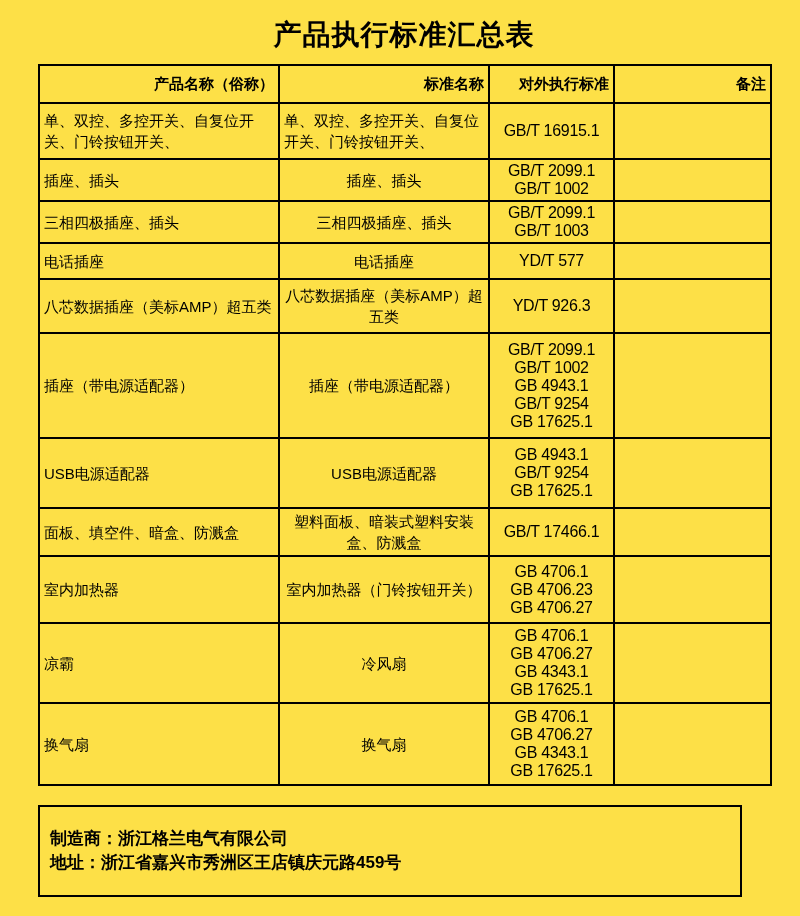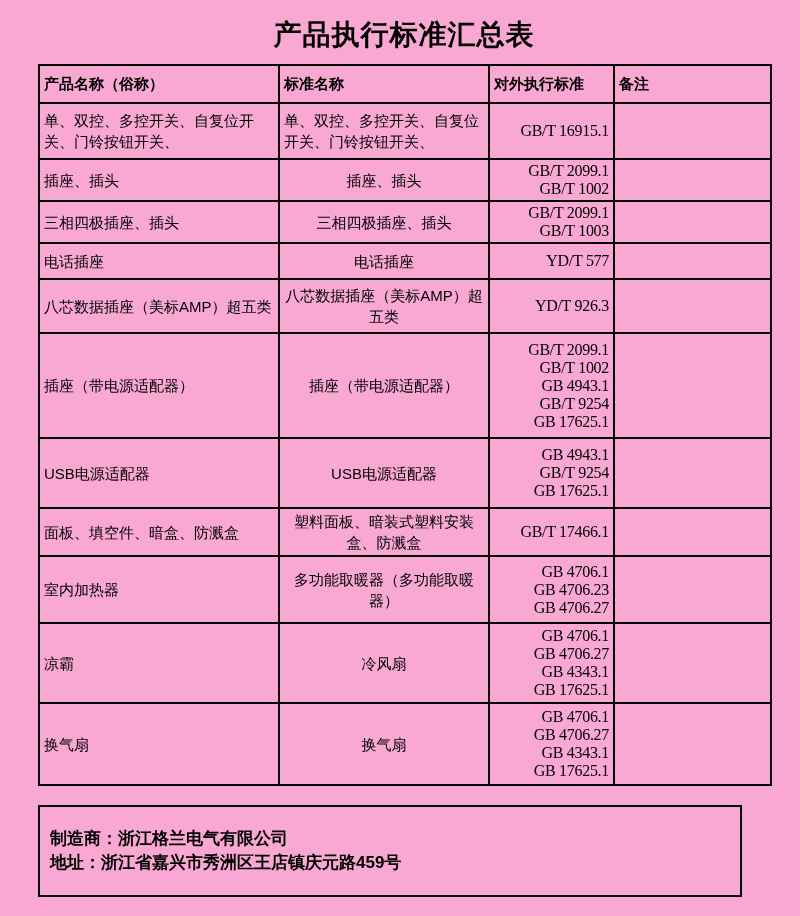--- a/index.html
+++ b/index.html
@@ -7,21 +7,21 @@
     padding: 0;
     background: #ffffff;
     color: #000000;
     font-family: "Liberation Sans", sans-serif;
   }
   .page {
     width: 800px;
     height: 916px;
     box-sizing: border-box;
     padding: 16px 30px 0 38px;
-    background: #f9a8d4;
+    background: #fde047;
     overflow: hidden;
   }
   .doc-title {
     width: 732px;
     text-align: center;
     font-size: 28px;
     font-weight: bold;
     letter-spacing: 1px;
     margin: 2px 0 12px 0;
     line-height: 34px;
@@ -34,44 +34,43 @@
   .std-table th, .std-table td {
     border: 2px solid #000000;
     box-sizing: border-box;
     padding: 2px 4px;
     vertical-align: middle;
     overflow: hidden;
   }
   .std-table th {
     font-size: 15px;
     font-weight: bold;
-    text-align: left;
+    text-align: right;
     height: 38px;
   }
   td.c1 {
     text-align: left;
     font-size: 15px;
     line-height: 21px;
   }
   td.c2 {
     text-align: center;
     font-size: 15px;
     line-height: 21px;
   }
   td.c2.left-wrap {
     text-align: left;
   }
   td.c3 {
-    text-align: right;
+    text-align: center;
     font-size: 16px;
     line-height: 18px;
     letter-spacing: -0.3px;
     white-space: pre-line;
     font-stretch: condensed;
-    font-family: Liberation Serif, serif;
   }
   td.c4 {
     font-size: 15px;
   }
   .footer-box {
     width: 704px;
     box-sizing: border-box;
     border: 2px solid #000000;
     margin-top: 19px;
     padding: 20px 10px;
@@ -154,21 +153,21 @@
         <td class="c4"></td>
       </tr>
       <tr style="height:44px">
         <td class="c1">面板、填空件、暗盒、防溅盒</td>
         <td class="c2">塑料面板、暗装式塑料安装盒、防溅盒</td>
         <td class="c3">GB/T 17466.1</td>
         <td class="c4"></td>
       </tr>
       <tr style="height:67px">
         <td class="c1">室内加热器</td>
-        <td class="c2">多功能取暖器（多功能取暖器）</td>
+        <td class="c2">室内加热器（门铃按钮开关）</td>
         <td class="c3">GB 4706.1
 GB 4706.23
 GB 4706.27</td>
         <td class="c4"></td>
       </tr>
       <tr style="height:80px">
         <td class="c1">凉霸</td>
         <td class="c2">冷风扇</td>
         <td class="c3">GB 4706.1
 GB 4706.27

